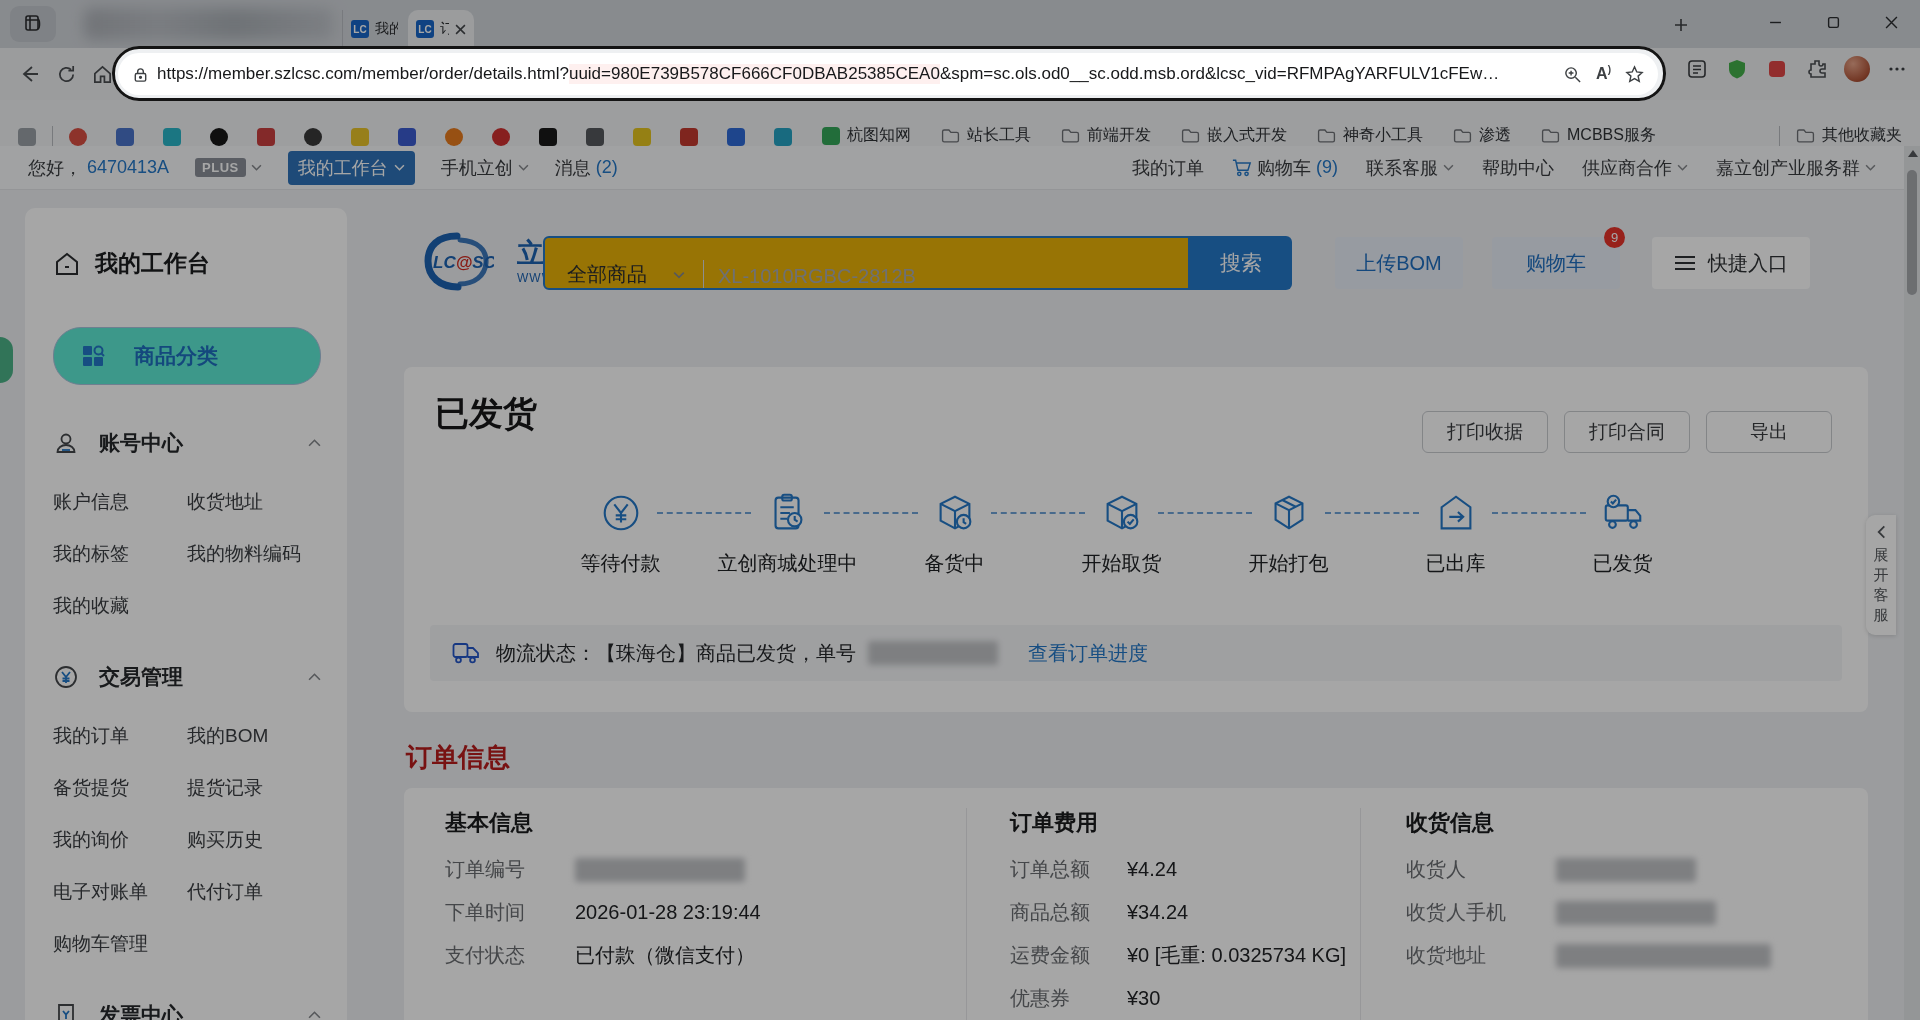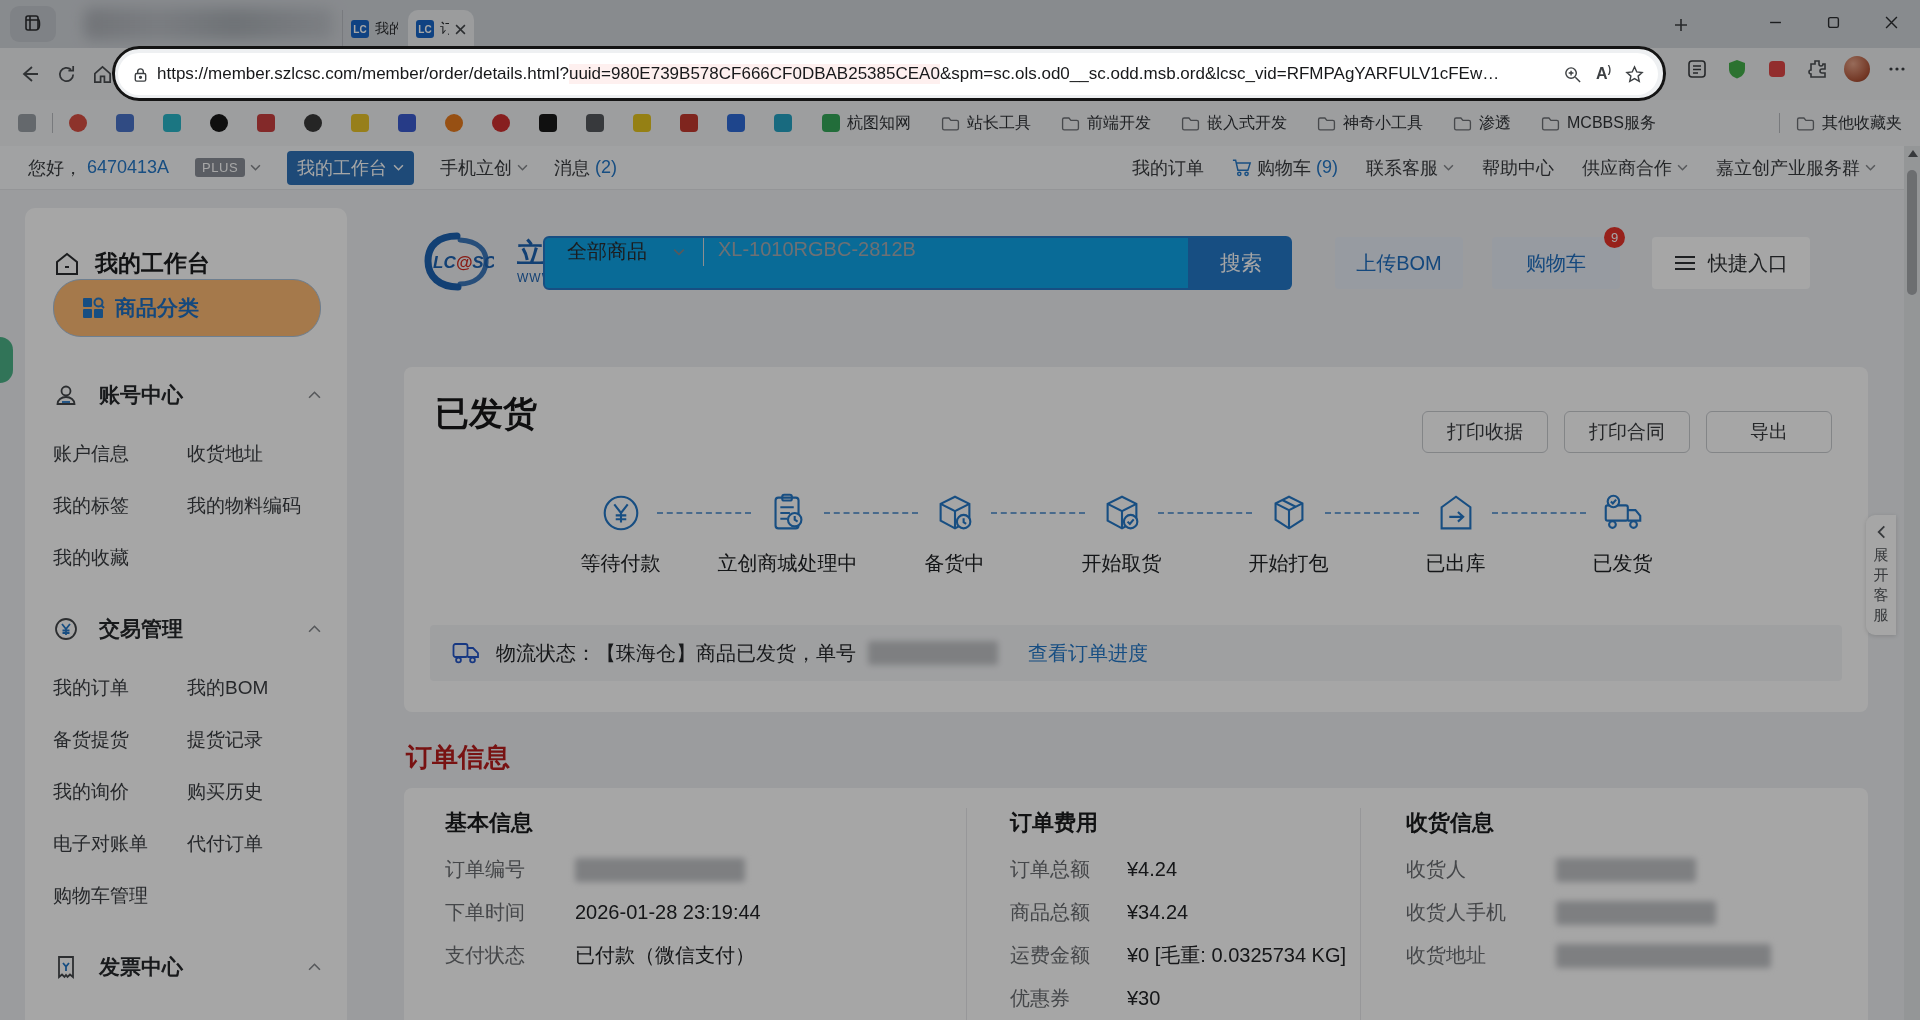--- a/index.html
+++ b/index.html
@@ -21,51 +21,51 @@
   .toolbar{position:absolute;left:0;top:48px;width:1920px;height:52px;background:#eef0f2;}
   .navbtn{position:absolute;top:58px;width:32px;height:32px;display:flex;align-items:center;justify-content:center;color:#4a4d51;}
   .urlpill{position:absolute;left:118px;top:53px;width:1540px;height:42px;background:#ffffff;border-radius:21px;display:flex;align-items:center;padding:0 14px;box-sizing:border-box;z-index:30;}
   .urltext{font-size:17px;color:#17181a;white-space:nowrap;overflow:hidden;flex:1;margin-left:8px;}
   .url-hl{border-bottom:3px solid #f03a30;background:rgba(240,60,48,.08);padding-bottom:1px;}
   .pill-ic{color:#3d4043;margin-left:14px;flex:0 0 auto;font-size:17px;}
   .spotlight{position:absolute;left:112px;top:46px;width:1554px;height:55px;border-radius:27px;border:3px solid #141414;box-shadow:0 0 0 6000px rgba(0,0,0,0.35);z-index:20;pointer-events:none;box-sizing:border-box;}
   .ext-row{position:absolute;right:10px;top:56px;display:flex;gap:14px;align-items:center;}
   .ext-ic{width:26px;height:26px;display:flex;align-items:center;justify-content:center;}
   .avatar{width:26px;height:26px;border-radius:50%;background:radial-gradient(circle at 35% 30%,#e8a58a,#b05438 70%,#7c3420);}
-  .bookmarksbar{position:absolute;left:0;top:100px;width:1920px;height:46px;background:#f1f3f5;display:flex;align-items:center;padding:0 18px;box-sizing:border-box;font-size:16px;color:#303337;}
+  .bookmarksbar{position:absolute;left:0;top:100px;width:1920px;height:46px;background:#f1f3f5;display:flex;align-items:flex-end;padding:0 18px;box-sizing:border-box;font-size:16px;color:#303337;}
   .fav{width:18px;height:18px;flex:0 0 auto;}
   .favlist{display:flex;gap:29px;align-items:center;}
   .bm-sep{width:1px;height:20px;background:#b9bcc1;margin:0 16px;flex:0 0 auto;}
   .bm-item{display:flex;gap:7px;align-items:center;margin-left:30px;white-space:nowrap;}
   .bm-right{margin-left:auto;display:flex;align-items:center;}
   
   .sitenav{position:absolute;left:0;top:146px;width:1904px;height:44px;background:#f8f9fb;border-bottom:1px solid #e3e5e8;display:flex;align-items:center;font-size:18px;color:#3a3d40;padding:0 28px;box-sizing:border-box;}
   .sn-item{display:flex;align-items:center;gap:5px;margin-right:26px;white-space:nowrap;}
   .sn-right{margin-left:auto;display:flex;align-items:center;}
   .sn-right .sn-item{margin-right:0;margin-left:28px;}
   .blue{color:#2478c8;}
-  .plus-badge{background:#8a9099;color:#fff;font-size:13px;font-weight:normal;border-radius:3px;padding:2px 7px;letter-spacing:.5px;}
+  .plus-badge{background:#8a9099;color:#fff;font-size:13px;font-weight:bold;border-radius:3px;padding:2px 7px;letter-spacing:.5px;}
   .ws-pill{background:#2e72b8;color:#fff;border-radius:4px;padding:5px 10px;display:flex;gap:6px;align-items:center;}
   .chev{flex:0 0 auto;}
   
   .sidebar{position:absolute;left:25px;top:208px;width:322px;height:840px;background:#fff;border-radius:10px;box-sizing:border-box;padding:40px 26px 0 28px;}
   .sb-title{display:flex;gap:14px;align-items:center;font-size:23px;font-weight:bold;color:#1c1e20;}
-  .cat-pill{border:1px solid #a9c3de;background:#fdba74;border-radius:28px;height:56px;display:flex;align-items:center;gap:9px;padding:0 26px;color:#1f6fc0;font-size:21px;font-weight:bold;}
+  .cat-pill{margin-top:48px;border:1px solid #a9c3de;background:#5eead4;border-radius:28px;height:56px;display:flex;align-items:center;gap:28px;padding:0 26px;color:#1f6fc0;font-size:21px;font-weight:bold;}
   .sb-sec{margin-top:44px;display:flex;align-items:center;gap:20px;font-size:21px;font-weight:bold;color:#26282b;}
   .sb-sec .chev{margin-left:auto;}
   .sb-links{margin-top:6px;}
   .sb-row{display:flex;}
   .sb-link{font-size:19px;color:#3b3e42;margin-top:26px;width:136px;white-space:nowrap;}
   .green-tab{position:absolute;left:0;top:337px;width:13px;height:46px;background:#4cb388;border-radius:0 23px 23px 0;}
   
   .logo{position:absolute;left:420px;top:232px;display:flex;align-items:center;gap:23px;}
   .logo-mark{width:74px;height:60px;position:relative;}
   .logo-cn{font-size:27px;font-weight:bold;color:#1d63b2;line-height:1.1;}
   .logo-site{font-size:12px;letter-spacing:1px;color:#1d63b2;margin-top:3px;}
-  .searchbox{position:absolute;left:543px;top:236px;width:647px;height:54px;border:2px solid #2478c8;border-radius:6px 0 0 6px;background:#0ea5e9;box-sizing:border-box;display:flex;align-items:flex-start;}
+  .searchbox{position:absolute;left:543px;top:236px;width:647px;height:54px;border:2px solid #2478c8;border-radius:6px 0 0 6px;background:#eab308;box-sizing:border-box;display:flex;align-items:flex-end;}
   .sb-cat{display:flex;align-items:center;gap:26px;padding:0 18px 0 22px;font-size:20px;color:#2b2d30;}
   .sb-div{width:1px;height:28px;background:#d7dadd;}
   .search-input{border:0;outline:0;flex:1;font-size:20px;color:#33363a;padding:0 14px;font-family:inherit;background:transparent;}
   .search-input::placeholder{color:#a9adb2;}
   .search-btn{position:absolute;left:1190px;top:236px;width:102px;height:54px;background:#2478c8;color:#fff;font-size:21px;border:0;border-radius:0 6px 6px 0;display:flex;align-items:center;justify-content:center;}
   .hbtn{position:absolute;top:237px;height:52px;border-radius:4px;display:flex;align-items:center;justify-content:center;font-size:20px;box-sizing:border-box;}
   .hbtn.lite{background:#e9eef7;color:#1f6fc0;}
   .upload{left:1335px;width:128px;}
   .cartbtn{left:1492px;width:128px;}
   .badge9{position:absolute;left:1604px;top:227px;min-width:21px;height:21px;border-radius:11px;background:#e8332a;color:#fff;font-size:13px;display:flex;align-items:center;justify-content:center;z-index:2;}

